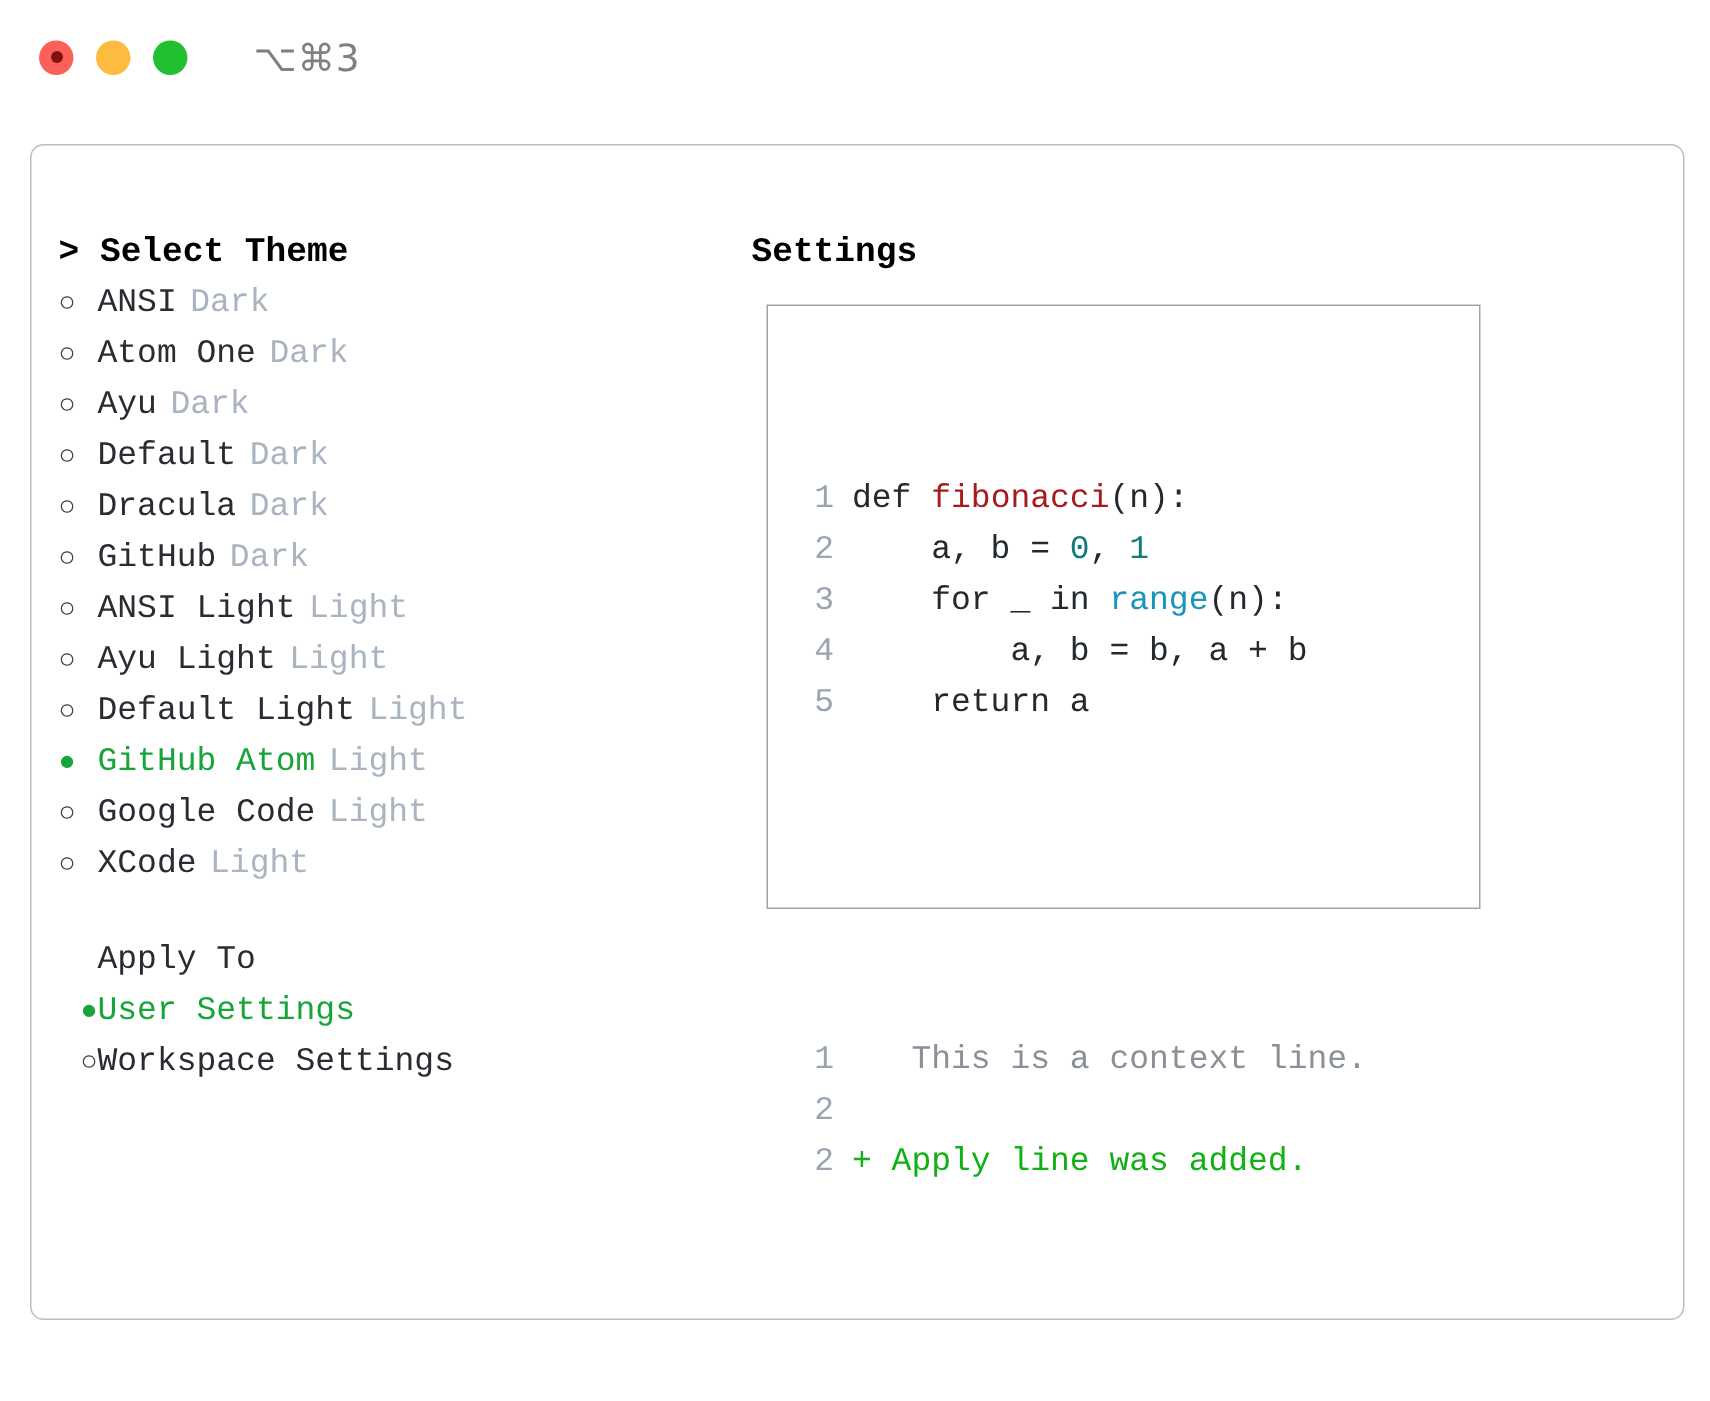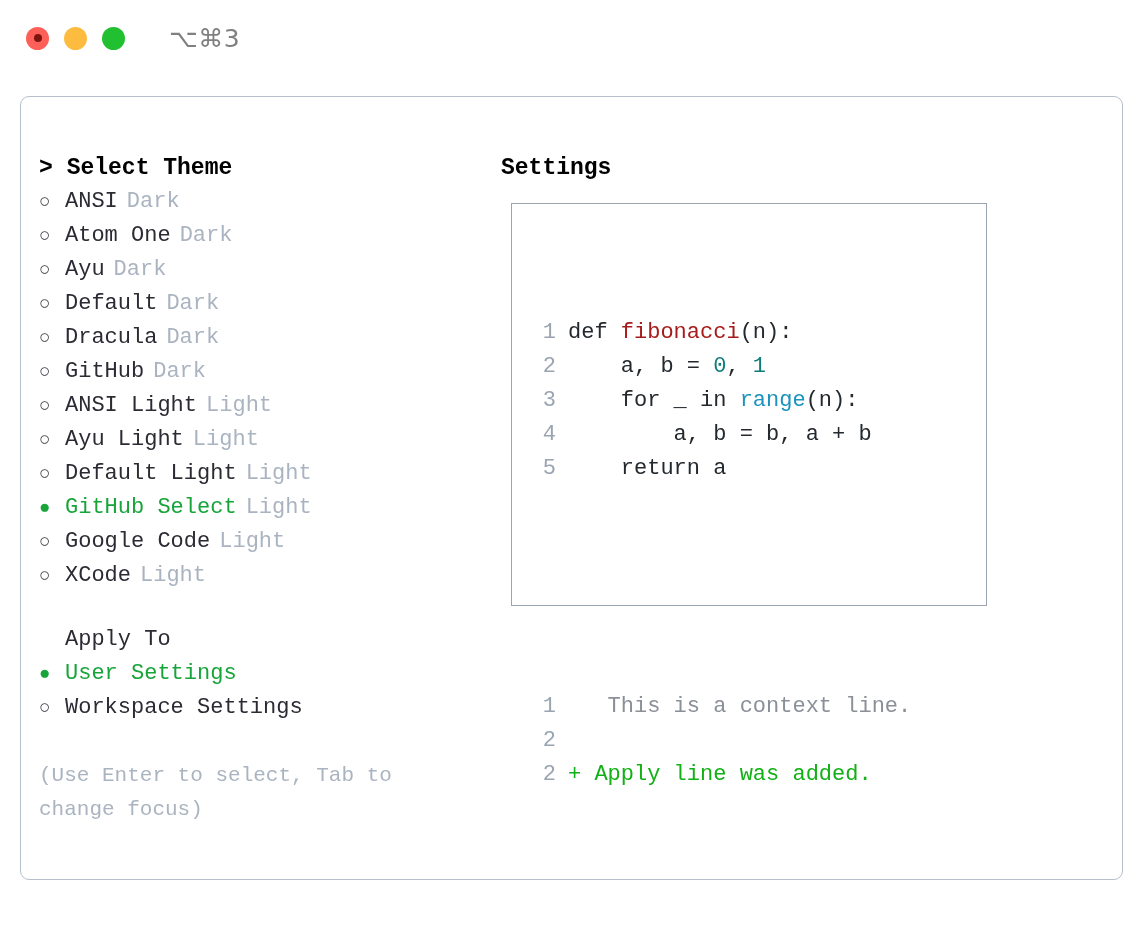--- a/index.html
+++ b/index.html
@@ -153,20 +153,21 @@
   .row.selected .label {
     color: #17a53a;
   }
   .tag {
     color: #aab4c0;
     margin-left: 9px;
   }
 
   .subsection {
     margin-top: 30px;
+    text-align: right;
   }
   .subsection-title {
     display: flex;
     align-items: baseline;
     line-height: 34px;
     font-size: 22px;
     color: #2b2b33;
     white-space: pre;
   }
   .subsection-title .marker {
@@ -255,34 +256,33 @@
         <ul class="list" id="theme-list">
             <li class="row"><span class="marker">○</span><span class="label">ANSI</span><span class="tag">Dark</span></li>
             <li class="row"><span class="marker">○</span><span class="label">Atom One</span><span class="tag">Dark</span></li>
             <li class="row"><span class="marker">○</span><span class="label">Ayu</span><span class="tag">Dark</span></li>
             <li class="row"><span class="marker">○</span><span class="label">Default</span><span class="tag">Dark</span></li>
             <li class="row"><span class="marker">○</span><span class="label">Dracula</span><span class="tag">Dark</span></li>
             <li class="row"><span class="marker">○</span><span class="label">GitHub</span><span class="tag">Dark</span></li>
             <li class="row"><span class="marker">○</span><span class="label">ANSI Light</span><span class="tag">Light</span></li>
             <li class="row"><span class="marker">○</span><span class="label">Ayu Light</span><span class="tag">Light</span></li>
             <li class="row"><span class="marker">○</span><span class="label">Default Light</span><span class="tag">Light</span></li>
-            <li class="row selected"><span class="marker selected">●</span><span class="label">GitHub Select</span><span class="tag">Light</span></li>
+            <li class="row selected"><span class="marker selected">●</span><span class="label">GitHub Atom</span><span class="tag">Light</span></li>
             <li class="row"><span class="marker">○</span><span class="label">Google Code</span><span class="tag">Light</span></li>
             <li class="row"><span class="marker">○</span><span class="label">XCode</span><span class="tag">Light</span></li>
           </ul>
 
         <div class="subsection">
           <div class="subsection-title"><span class="marker">○</span><span>Apply To</span></div>
           <ul class="list" id="apply-list">
               <li class="row selected"><span class="marker selected">●</span><span class="label">User Settings</span></li>
               <li class="row"><span class="marker">○</span><span class="label">Workspace Settings</span></li>
             </ul>
         </div>
 
-        <div class="hint">(Use Enter to select, Tab to change focus)</div>
 
       </div>
 
       <div class="col-right">
         <div class="section-title">Settings</div>
       </div>
 
       <div class="preview-box">
         <div class="code">
           <div id="code-lines"><div class="code-line"><span class="ln">1</span><span class="src"><span class="tok-kw">def </span><span class="tok-fn">fibonacci</span><span>(n):</span></span></div><div class="code-line"><span class="ln">2</span><span class="src"><span>    a, b = </span><span class="tok-num">0</span><span>, </span><span class="tok-num">1</span></span></div><div class="code-line"><span class="ln">3</span><span class="src"><span>    for _ in </span><span class="tok-call">range</span><span>(n):</span></span></div><div class="code-line"><span class="ln">4</span><span class="src"><span>        a, b = b, a + b</span></span></div><div class="code-line"><span class="ln">5</span><span class="src"><span>    return a</span></span></div></div>

